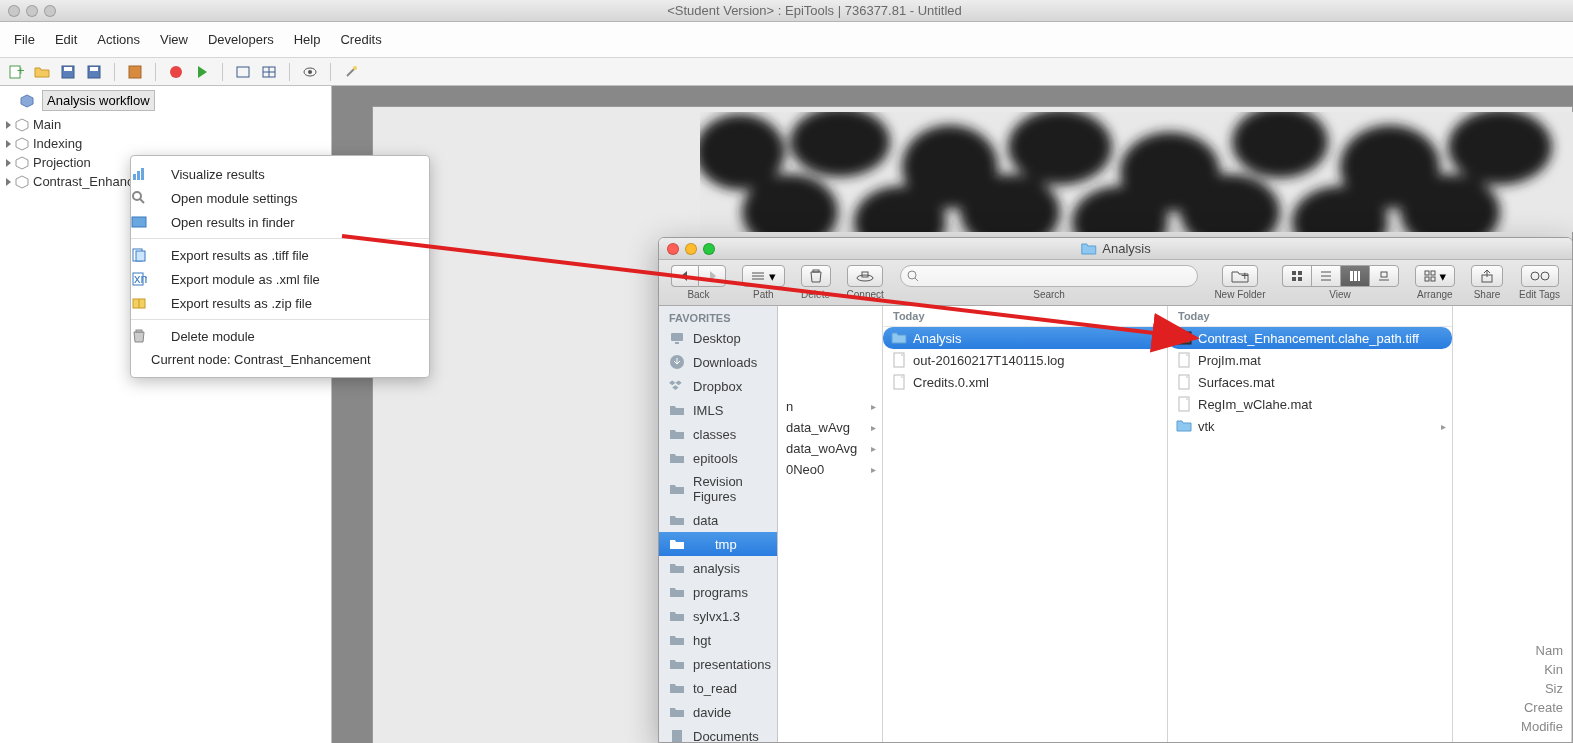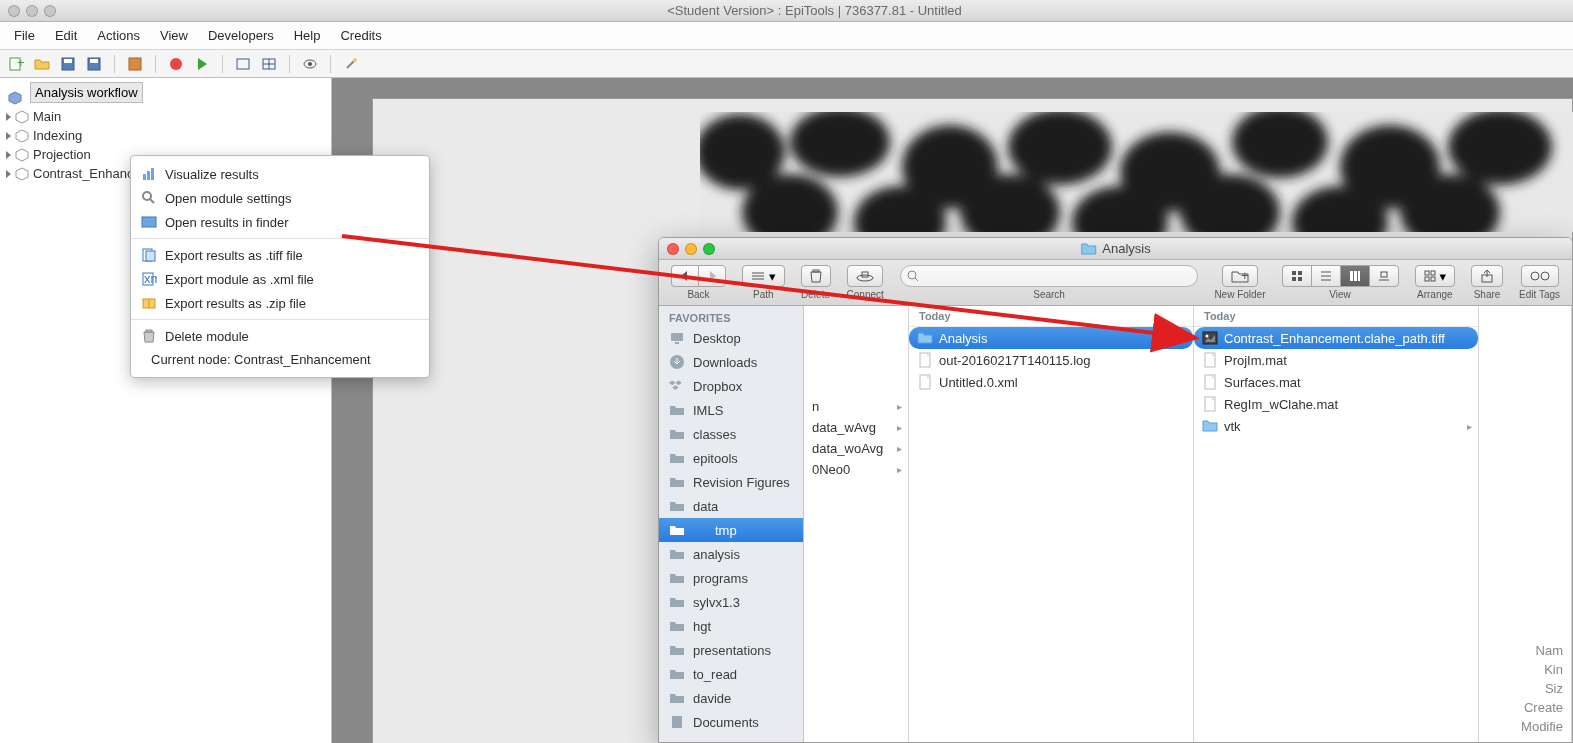--- a/index.html
+++ b/index.html
@@ -3,38 +3,38 @@
 <meta charset="utf-8">
 <style>
 *{margin:0;padding:0;box-sizing:border-box;font-family:"Lucida Grande","Helvetica Neue",Arial,sans-serif;font-size:13px;}
 body{width:1573px;height:743px;background:#f2f2f2;overflow:hidden;position:relative;}
 .main-window{position:absolute;left:0;top:0;width:1573px;height:743px;background:#ffffff;}
 .titlebar{height:22px;background:linear-gradient(to bottom,#ededed,#d6d6d6);display:flex;align-items:center;border-bottom:1px solid #b5b5b5;}
 .traffic-lights{display:flex;gap:6px;padding-left:8px;}
 .traffic-light{width:12px;height:12px;border-radius:50%;border:0.5px solid rgba(0,0,0,0.2);}
 .tl-gray{background:#c8c8c8;}
 .title-text{flex:1;text-align:center;color:#6a6a6a;font-size:13px;}
-.menubar{height:28px;background:#fdfdfd;border-bottom:1px solid #d6d6d6;display:flex;align-items:center;padding:3px 4px;}
+.menubar{height:36px;background:#fdfdfd;border-bottom:1px solid #d6d6d6;display:flex;align-items:center;padding:3px 4px;}
 .menubar span{padding:0 10px;color:#2b2b2b;cursor:default;}
 .toolbar{height:28px;background:#f5f5f5;border-bottom:1px solid #c0c0c0;display:flex;align-items:center;padding:0 6px;gap:6px;}
 .tool-btn{width:20px;height:20px;display:flex;align-items:center;justify-content:center;border:1px solid transparent;border-radius:3px;}
 .tool-sep{width:1px;height:18px;background:#c9c9c9;margin:0 4px;}
 .workspace{display:flex;height:calc(743px - 22px - 22px - 28px);}
 .sidebar{width:332px;background:#ffffff;border-right:1px solid #bebebe;}
 .tree-header{background:#e8e8e8;border:1px solid #bababa;padding:2px 4px;display:inline-block;margin:2px 4px;}
 .tree-item{padding:2px 6px;display:flex;align-items:center;gap:4px;color:#333;}
 .disclosure{width:0;height:0;border-top:4px solid transparent;border-bottom:4px solid transparent;border-left:5px solid #7a7a7a;}
 .cube-icon{width:14px;height:14px;}
 .canvas{flex:1;background:#888888;position:relative;}
 .canvas-inner{position:absolute;left:40px;top:20px;right:0;bottom:0;background:#eaeaea;border:1px solid #999;}
 .image-preview{position:absolute;left:700px;top:112px;width:873px;height:120px;background:#222;overflow:hidden;}
 .image-preview svg{width:100%;height:100%;}
 .image-preview2{position:absolute;right:0;top:367px;width:85px;height:208px;background:#222;overflow:hidden;}
 .context-menu{position:absolute;left:130px;top:155px;width:300px;background:#ffffff;border:1px solid #b9b9b9;box-shadow:0 4px 16px rgba(0,0,0,0.25);border-radius:4px;padding:6px 0;}
-.ctx-item{padding:4px 10px;display:flex;align-items:center;gap:8px;color:#2b2b2b;}
+.ctx-item{padding:4px 0;display:flex;align-items:center;gap:24px;color:#2b2b2b;}
 .ctx-sep{height:1px;background:#e0e0e0;margin:4px 0;}
 .ctx-current{padding:4px 20px;color:#2b2b2b;}
 .finder{position:absolute;left:658px;top:237px;width:915px;height:506px;background:#ffffff;border:1px solid #9c9c9c;border-radius:6px 6px 0 0;box-shadow:0 8px 32px rgba(0,0,0,0.3);display:flex;flex-direction:column;overflow:hidden;}
 .finder-titlebar{height:22px;background:linear-gradient(to bottom,#ededed,#d4d4d4);display:flex;align-items:center;border-bottom:1px solid #b5b5b5;position:relative;}
 .finder-traffic{display:flex;gap:6px;padding-left:8px;}
 .tl-red{background:#ff5f57;}
 .tl-yellow{background:#febc2e;}
 .tl-green{background:#28c840;}
 .finder-title{position:absolute;left:50%;transform:translateX(-50%);display:flex;align-items:center;gap:6px;color:#444;}
 .folder-icon-sm{width:16px;height:16px;}
@@ -43,21 +43,21 @@
 .ft-label{font-size:10px;color:#555;}
 .seg-btn{background:linear-gradient(to bottom,#fdfdfd,#e3e3e3);border:1px solid #a6a6a6;border-radius:4px;height:22px;display:flex;align-items:center;justify-content:center;padding:0 8px;}
 .seg-group{display:flex;}
 .seg-group .seg-btn{border-radius:0;border-right:none;}
 .seg-group .seg-btn:first-child{border-radius:4px 0 0 4px;}
 .seg-group .seg-btn:last-child{border-radius:0 4px 4px 0;border-right:1px solid #a6a6a6;}
 .seg-btn.active{background:linear-gradient(to bottom,#7a7a7a,#5f5f5f);color:#fff;}
 .search-field{flex:1;max-width:320px;}
 .search-input{width:100%;height:22px;border:1px solid #b6b6b6;border-radius:11px;padding:0 10px 0 24px;background:linear-gradient(to bottom,#fafafa,#f1f1f1);}
 .finder-body{flex:1;display:flex;overflow:hidden;}
-.finder-sidebar{width:145px;background:#e8ecf0;border-right:1px solid #c5c5c5;overflow-y:auto;}
+.finder-sidebar{width:119px;background:#e8ecf0;border-right:1px solid #c5c5c5;overflow-y:auto;}
 .fav-header{font-size:11px;color:#7e8890;font-weight:bold;padding:6px 10px 2px;}
 .fav-item{padding:4px 10px;display:flex;align-items:center;gap:8px;color:#3b3b3b;}
 .fav-item.selected{background:linear-gradient(to bottom,#4a98e8,#2a7de0);color:#fff;gap:30px;}
 .fav-item.selected .sb-icon{filter:brightness(2);}
 .sb-icon{width:16px;height:16px;flex-shrink:0;}
 .finder-columns{flex:1;display:flex;}
 .finder-col{border-right:1px solid #d4d4d4;display:flex;flex-direction:column;min-width:0;}
 .col1{width:105px;}
 .col2{width:285px;}
 .col3{width:285px;}
@@ -160,21 +160,21 @@
     <div class="tool-btn">
         <svg width="16" height="16">
           <line x1="4" y1="12" x2="12" y2="4" stroke="#888" stroke-width="2"></line>
           <circle cx="12" cy="4" r="2" fill="#f4d060"></circle>
         </svg>
       </div>
   </div>
 
   <div class="workspace">
     <div class="sidebar">
-      <div style="padding:2px 8px;display:flex;align-items:flex-end;gap:4px;">
+      <div style="padding:2px 20px;display:flex;align-items:center;gap:4px;">
         <svg class="cube-icon">
             <path d="M7 1l6 3v6l-6 3-6-3V4z" fill="#8aa8d8" stroke="#5a7fb8"></path>
           </svg>
         <span class="tree-header">Analysis workflow</span>
       </div>
       <div class="tree-item">
           <div class="disclosure"></div>
           <svg class="cube-icon">
             <path d="M7 1l6 3v6l-6 3-6-3V4z" fill="none" stroke="#999"></path>
           </svg>
@@ -606,21 +606,21 @@
                 <rect x="3" y="1" width="10" height="14" fill="#fff" stroke="#bbb"></rect>
                 <path d="M10 1l3 3h-3z" fill="#ddd"></path>
               </svg>
               <span style="white-space:nowrap;overflow:hidden;text-overflow:ellipsis;">out-20160217T140115.log</span>
             </div>
             <div class="col-item">
               <svg class="file-icon">
                 <rect x="3" y="1" width="10" height="14" fill="#fff" stroke="#bbb"></rect>
                 <path d="M10 1l3 3h-3z" fill="#ddd"></path>
               </svg>
-              <span style="white-space:nowrap;overflow:hidden;text-overflow:ellipsis;">Untitled.0.xml</span>
+              <span style="white-space:nowrap;overflow:hidden;text-overflow:ellipsis;">Credits.0.xml</span>
             </div>
           </div>
       </div>
       <div class="finder-col col3">
         <div class="col-header">Today</div>
         <div class="col-items" id="col3-items">
             <div class="col-item selected">
               <svg class="file-icon">
                 <rect x="1" y="2" width="14" height="12" fill="#444" stroke="#222"></rect>
                 <circle cx="5" cy="6" r="1.5" fill="#fff"></circle>

